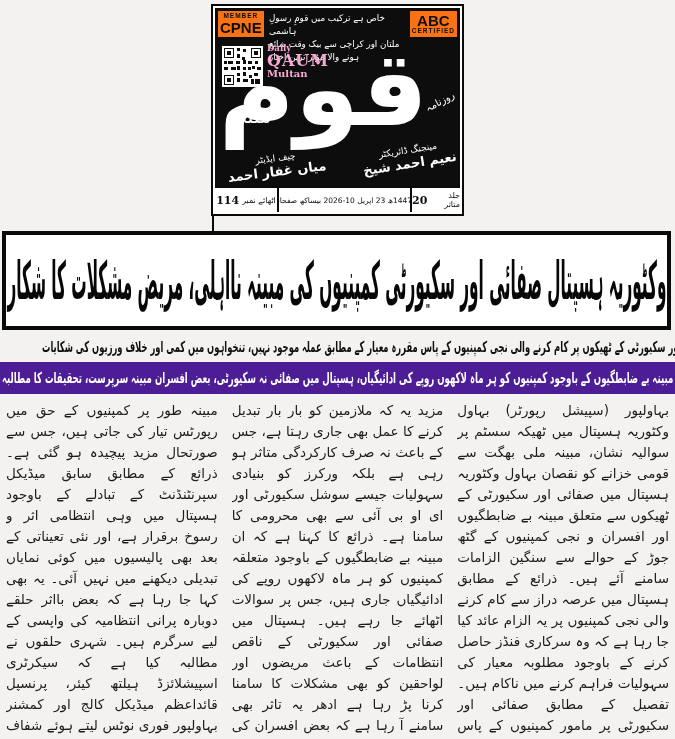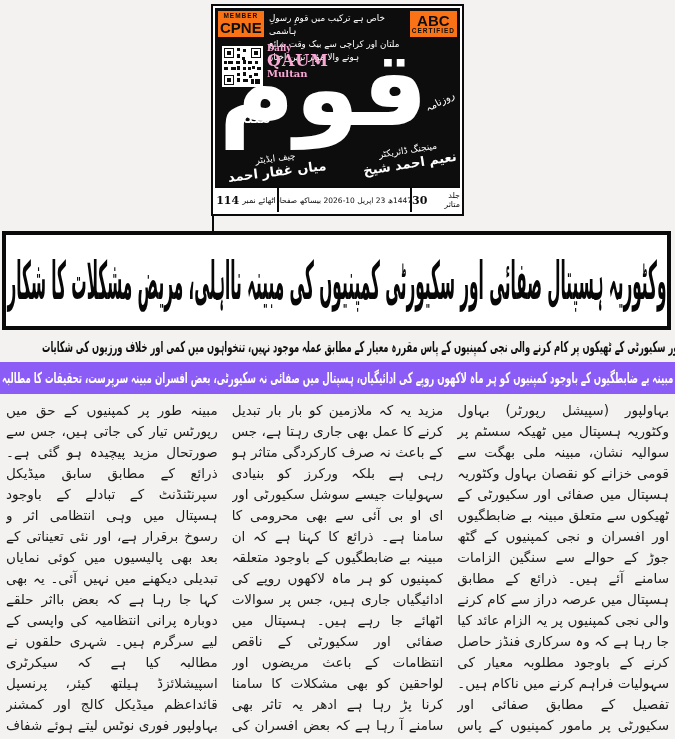--- a/index.html
+++ b/index.html
@@ -70,21 +70,21 @@
   .headline-text{
     direction:rtl;white-space:nowrap;display:inline-block;
     font-size:30px;font-weight:bold;transform-origin:center;color:#070707;
   }
   .subhead1{
     left:0;top:333px;width:675px;height:28px;
     display:flex;align-items:center;justify-content:center;overflow:hidden;padding-left:40px;
   }
   .subhead1 span{direction:rtl;white-space:nowrap;display:inline-block;font-size:15px;font-weight:bold;transform-origin:center;}
   .subhead2{
-    left:0;top:362px;width:675px;height:32px;background:#8b5cf6;
+    left:0;top:362px;width:675px;height:32px;background:#4c1d95;
     display:flex;align-items:center;justify-content:center;overflow:hidden;
   }
   .subhead2 span{direction:rtl;white-space:nowrap;display:inline-block;font-size:15px;font-weight:bold;color:#fff;transform-origin:center;}
   
   .columns{
     left:6px;top:400px;width:663px;height:335px;
     display:flex;direction:rtl;gap:14px;overflow:hidden;
   }
   .col{
     flex:1;direction:rtl;text-align:justify;
@@ -140,21 +140,21 @@
     </div>
     <div class="editor-block mdir">
       <span class="ed-label">مینجنگ ڈائریکٹر</span>
       <span class="ed-name">نعیم احمد شیخ</span>
     </div>
   </div>
 
   <div class="info-bar">
     <div class="ib-cell ib-vol">
       <span class="ib-label">جلد متاثر</span>
-      <span class="ib-num">30</span>
+      <span class="ib-num">20</span>
     </div>
     <div class="ib-cell ib-date">جمعرات 05 ذیقعد 1447ھ 23 اپریل 10-2026 بیساکھ صفحات 8 قیمت 30 روپے</div>
     <div class="ib-cell ib-issue">
       <span class="ib-label">اٹھائے نمبر</span>
       <span class="ib-num">114</span>
     </div>
   </div>
 </div>
 
 <div class="abs stray-line"></div>

